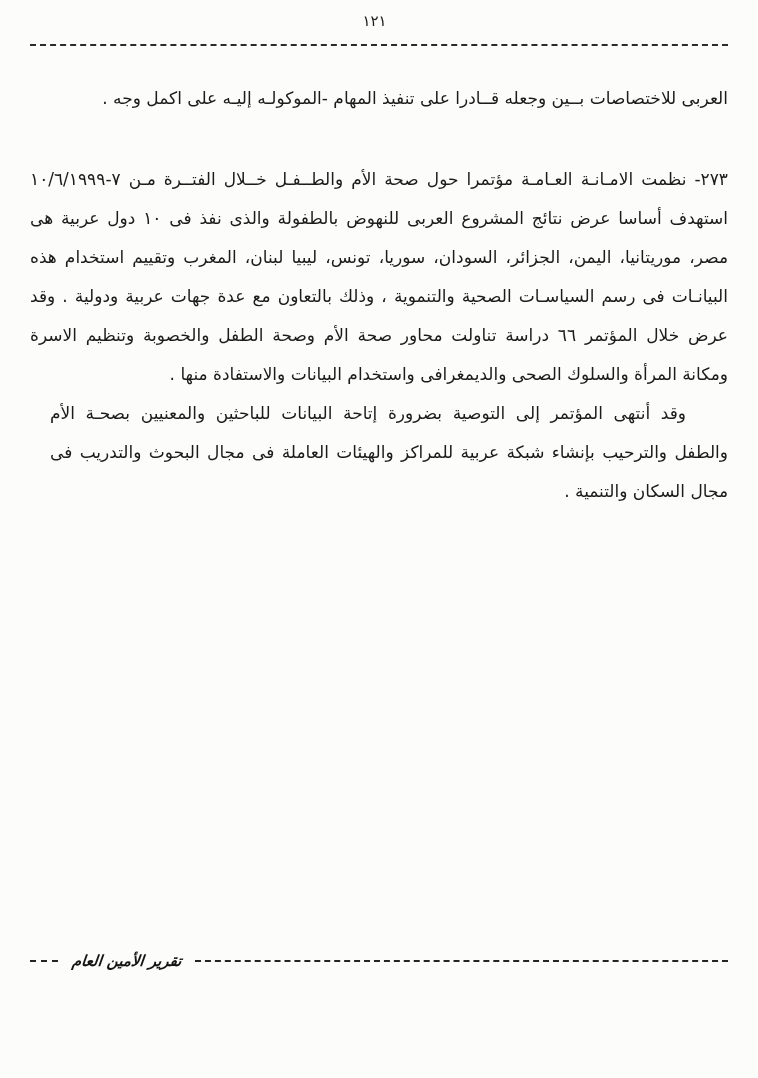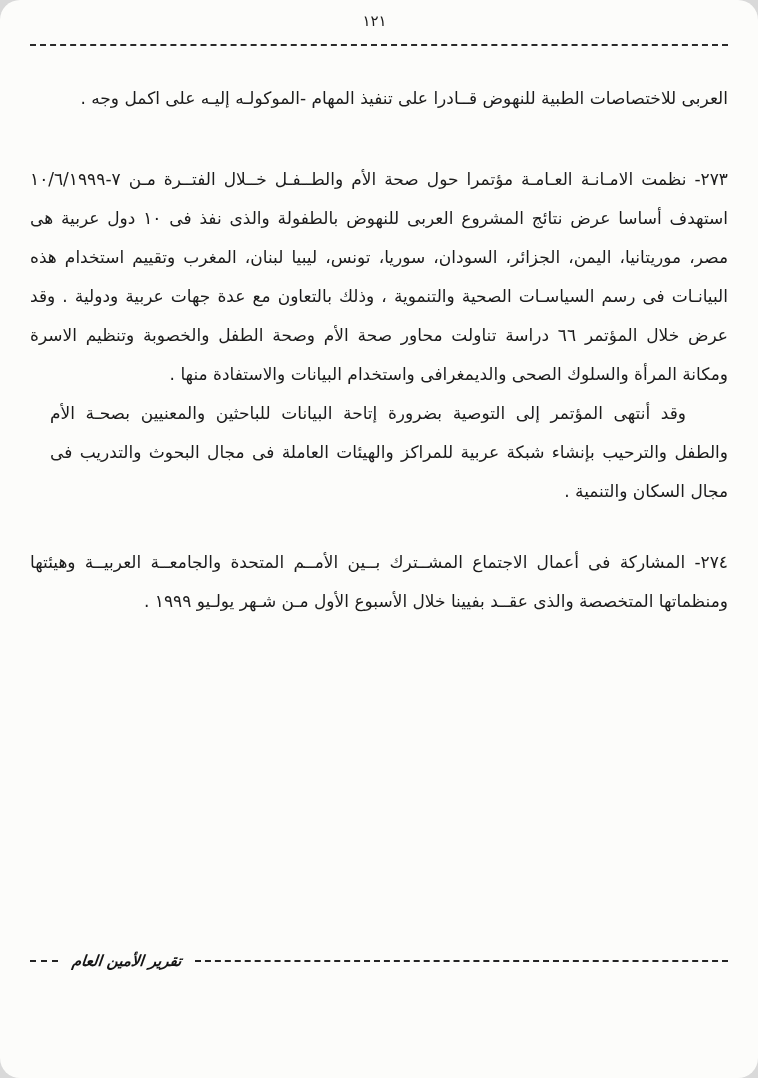--- a/index.html
+++ b/index.html
@@ -12,21 +12,20 @@
     width: 758px;
     height: 1078px;
     margin: 0 auto;
     background: #fcfcfa;
     color: #1b1b1b;
     font-family: "DejaVu Sans", sans-serif;
     direction: rtl;
     box-sizing: border-box;
     padding: 12px 30px 0 30px;
     overflow: hidden;
-    border-radius: 20px;
   }
   .page-number {
     text-align: center;
     font-size: 15px;
     letter-spacing: 9px;
     padding-right: 9px; 
     margin-bottom: 14px;
   }
   .rule {
     height: 0;
@@ -94,31 +93,28 @@
 </style>
 </head>
 <body>
 
 <div class="page">
 
   <div class="page-number">١٢١</div>
 
   <div class="rule"></div>
 
-  <p class="para intro">العربى للاختصاصات الطبية للنهوض قــادرا على تنفيذ المهام -الموكولـه إليـه على اكمل وجه .</p>
+  <p class="para intro">العربى للاختصاصات بــين وجعله قــادرا على تنفيذ المهام -الموكولـه إليـه على اكمل وجه .</p>
 
 
   <div class="item">
     <p class="para"><span class="num">٢٧٣-</span> <span>نظمت الامـانـة العـامـة مؤتمرا حول صحة الأم والطــفـل خــلال الفتــرة مـن ٧-١٠/٦/١٩٩٩ استهدف أساسا عرض نتائج المشروع العربى للنهوض بالطفولة والذى نفذ فى ١٠ دول عربية هى مصر، موريتانيا، اليمن، الجزائر، السودان، سوريا، تونس، ليبيا لبنان، المغرب وتقييم استخدام هذه البيانـات فى رسم السياسـات الصحية والتنموية ، وذلك بالتعاون مع عدة جهات عربية ودولية . وقد عرض خلال المؤتمر ٦٦ دراسة تناولت محاور صحة الأم وصحة الطفل والخصوبة وتنظيم الاسرة ومكانة المرأة والسلوك الصحى والديمغرافى واستخدام البيانات والاستفادة منها .</span></p>
     <p class="para indent-first">وقد أنتهى المؤتمر إلى التوصية بضرورة إتاحة البيانات للباحثين والمعنيين بصحـة الأم والطفل والترحيب بإنشاء شبكة عربية للمراكز والهيئات العاملة فى مجال البحوث والتدريب فى مجال السكان والتنمية .</p>
   </div>
 
-  <div class="item">
-    <p class="para"><span class="num">٢٧٤-</span> <span>المشاركة فى أعمال الاجتماع المشــترك بــين الأمــم المتحدة والجامعــة العربيــة وهيئتها ومنظماتها المتخصصة والذى عقــد بفيينا خلال الأسبوع الأول مـن شـهر يولـيو ١٩٩٩ .</span></p>
-  </div>
 
 
   <div class="footer">
     <span class="f-dash f-short"></span>
     <span class="signature">تقرير الأمين العام</span>
     <span class="f-dash f-long"></span>
   </div>
 
 </div>
 

